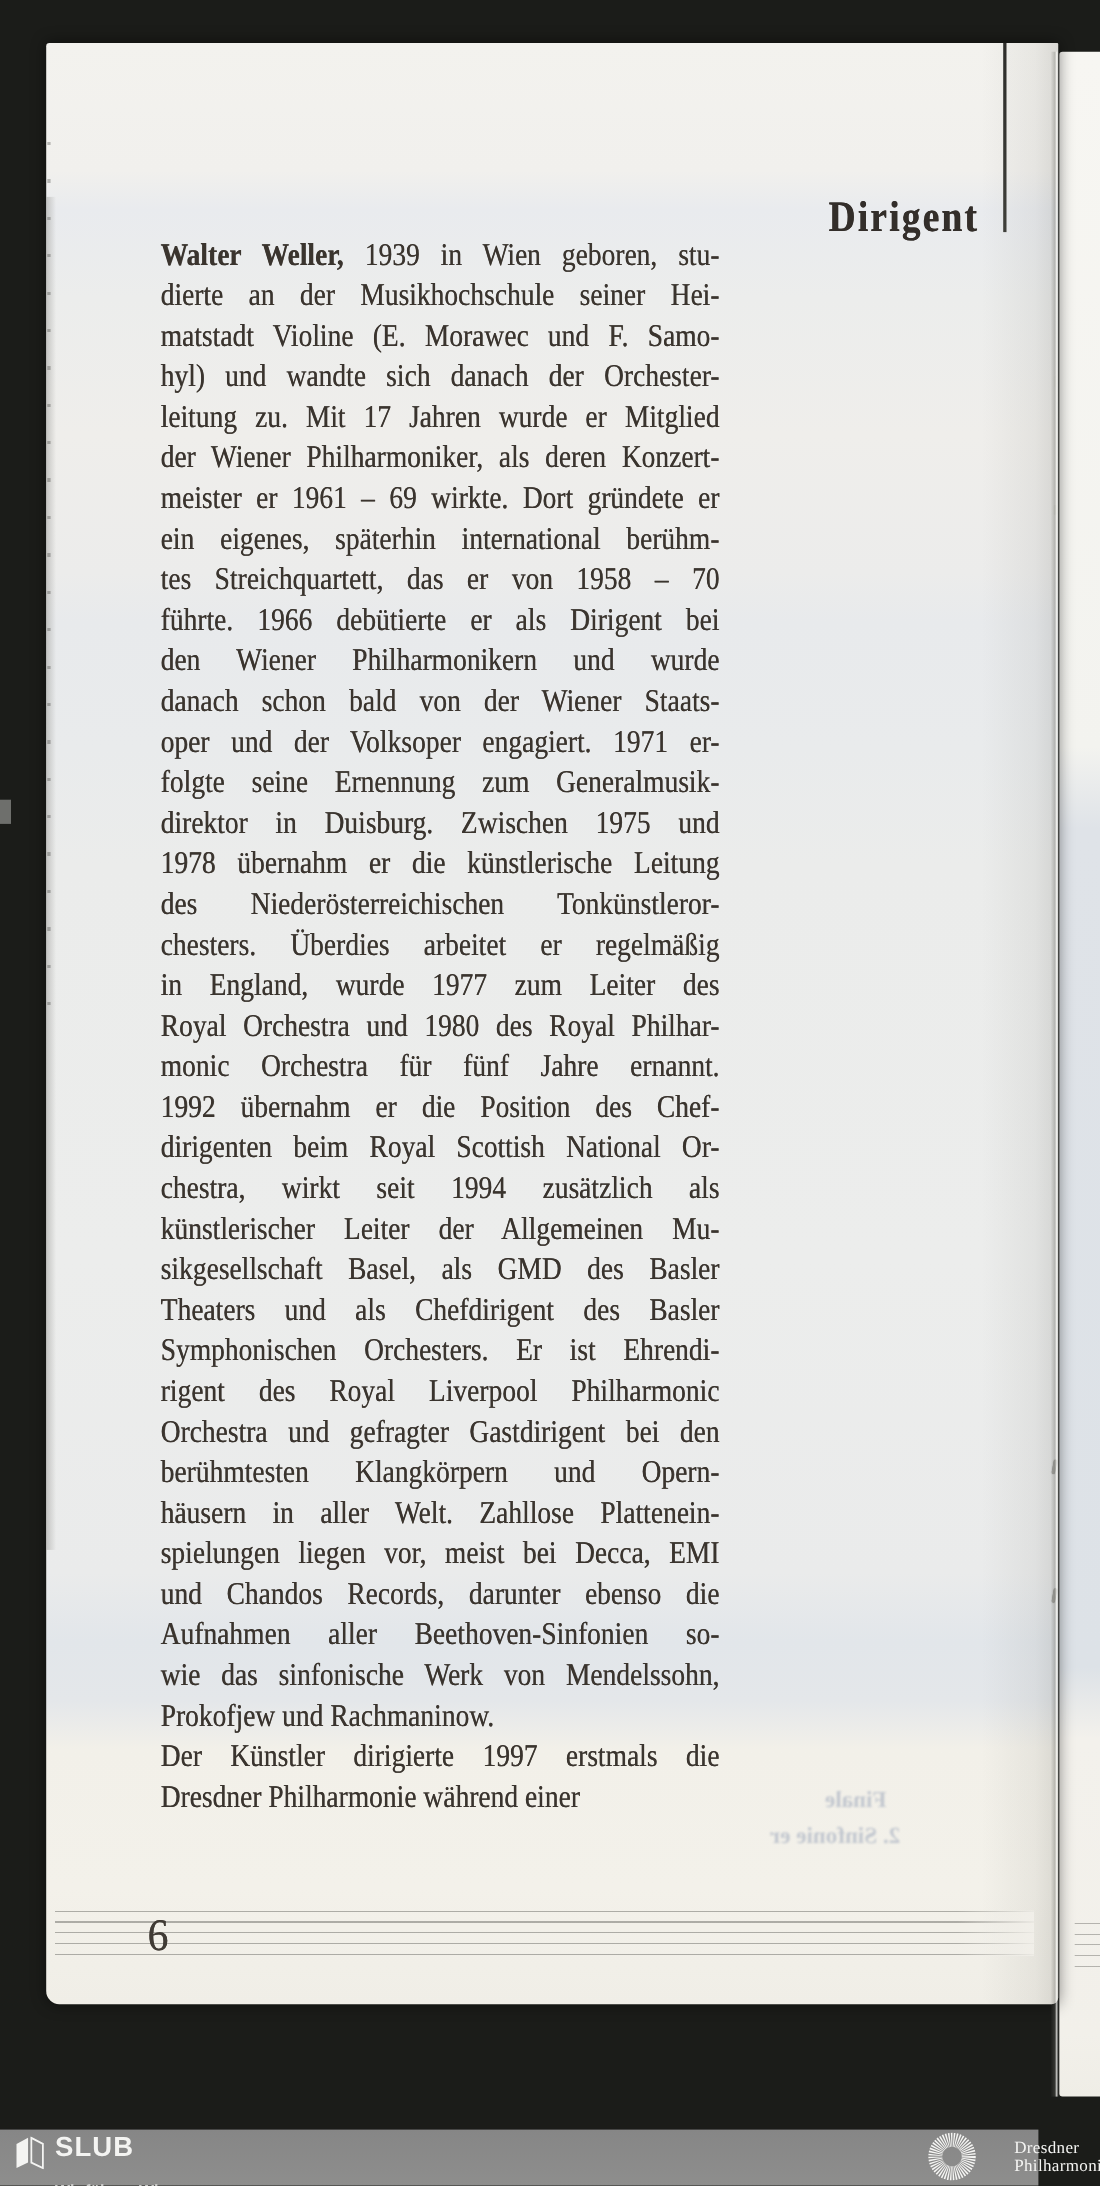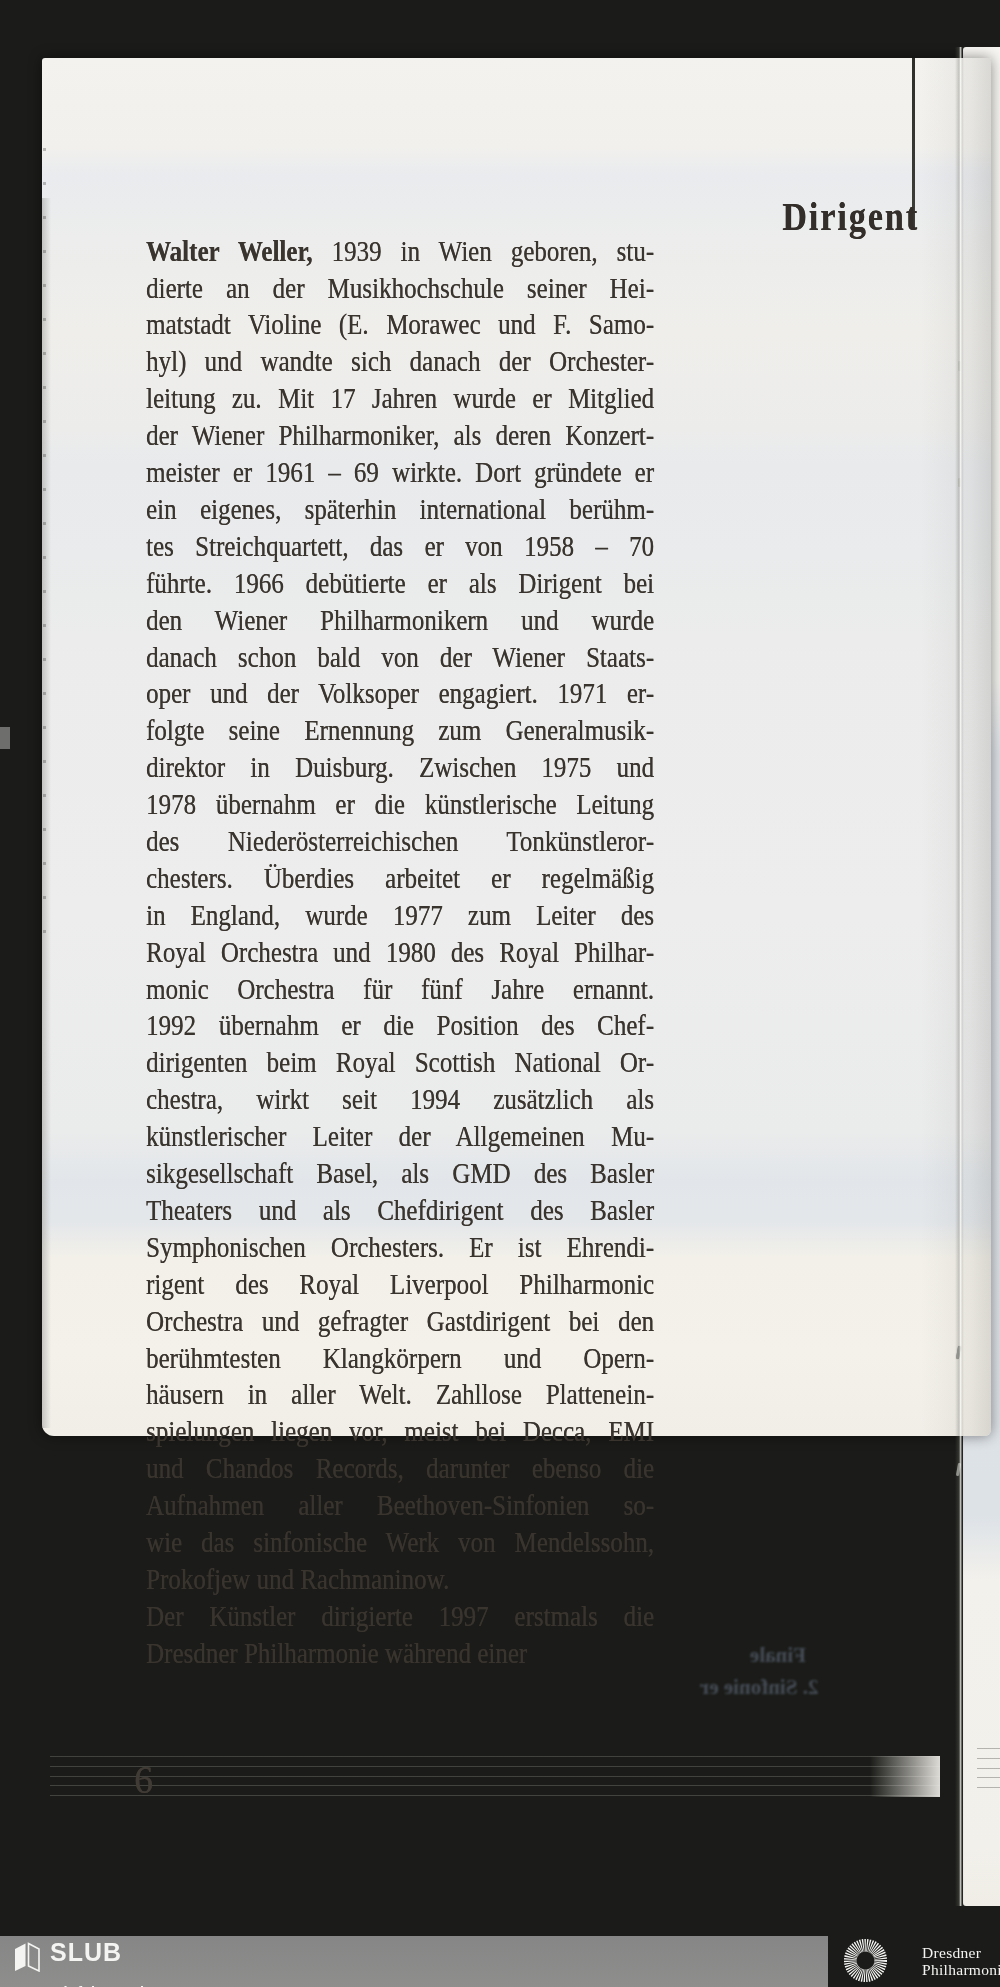--- a/index.html
+++ b/index.html
@@ -5,33 +5,32 @@
   html,body{margin:0;padding:0;}
   body{
     position:relative;
     width:1000px;height:1987px;
     background:#1b1c19;
     overflow:hidden;
     font-family:"Liberation Serif", serif;
   }
   
   .page{
-    position:absolute;left:42px;top:58px;width:920px;height:1378px;
+    position:absolute;left:42px;top:39px;width:920px;height:1783px;
     background:linear-gradient(to bottom,
       #f3f2ee 0%, #f1f0ed 6.5%,
       #e9ebee 8.5%, #ecedec 13%,
       #efeeeb 20%, #ececeb 27%,
       #e8eaec 29.5%, #e9ebec 36%,
       #ebeceb 42%, #ecedec 62%,
       #eaebeb 78%,
       #e2e6ea 81.5%, #e4e7ea 84.5%,
       #f2f0e9 87%, #f3f1ea 94%, #f0eee7 100%);
     border-radius:3px 1px 6px 12px;
     box-shadow:0 0 14px rgba(0,0,0,0.45);
-    padding-left:29px;
   }
   .page-curve-shade{
     position:absolute;right:0;top:0;width:70px;height:100%;
     background:linear-gradient(to right, rgba(80,80,72,0) 0%, rgba(80,80,72,0.07) 70%, rgba(60,60,52,0.14) 100%);
     border-radius:inherit;
   }
   .left-edge-shadow{
     position:absolute;left:0;top:140px;width:9px;height:1230px;
     background:linear-gradient(to right,#aeaeab,rgba(200,200,197,0));
     opacity:.65;
@@ -106,21 +105,21 @@
   }
   .staple{
     position:absolute;width:3px;height:13px;border-radius:2px;
     background:#9b9b97;transform:rotate(10deg);
     box-shadow:0 0 1px rgba(70,70,66,0.7);
   }
   .notch{position:absolute;width:2.5px;border-radius:1px;}
   .margin-patch{position:absolute;left:0;top:727px;width:10px;height:22px;background:#6e6f6c;}
   
   .footer{
-    position:absolute;left:0;top:1936px;width:828px;height:51px;
+    position:absolute;left:0;top:1936px;width:944px;height:51px;
     background:linear-gradient(to bottom,#868686,#8e8e8d);
     font-family:"Liberation Sans", sans-serif;
   }
   .slub{position:absolute;left:14px;top:3px;display:flex;align-items:flex-start;}
   .slub-icon{display:block;margin-top:3px;}
   .slub-texts{margin-left:10px;color:#f4f4f2;}
   .slub-word{font-size:25px;font-weight:bold;letter-spacing:1px;line-height:26px;}
   .slub-tag{font-size:14.5px;font-weight:bold;line-height:16px;margin-top:19px;}
   .dp{position:absolute;left:842px;top:1px;display:flex;align-items:center;gap:20px;}
   .dp-texts{

